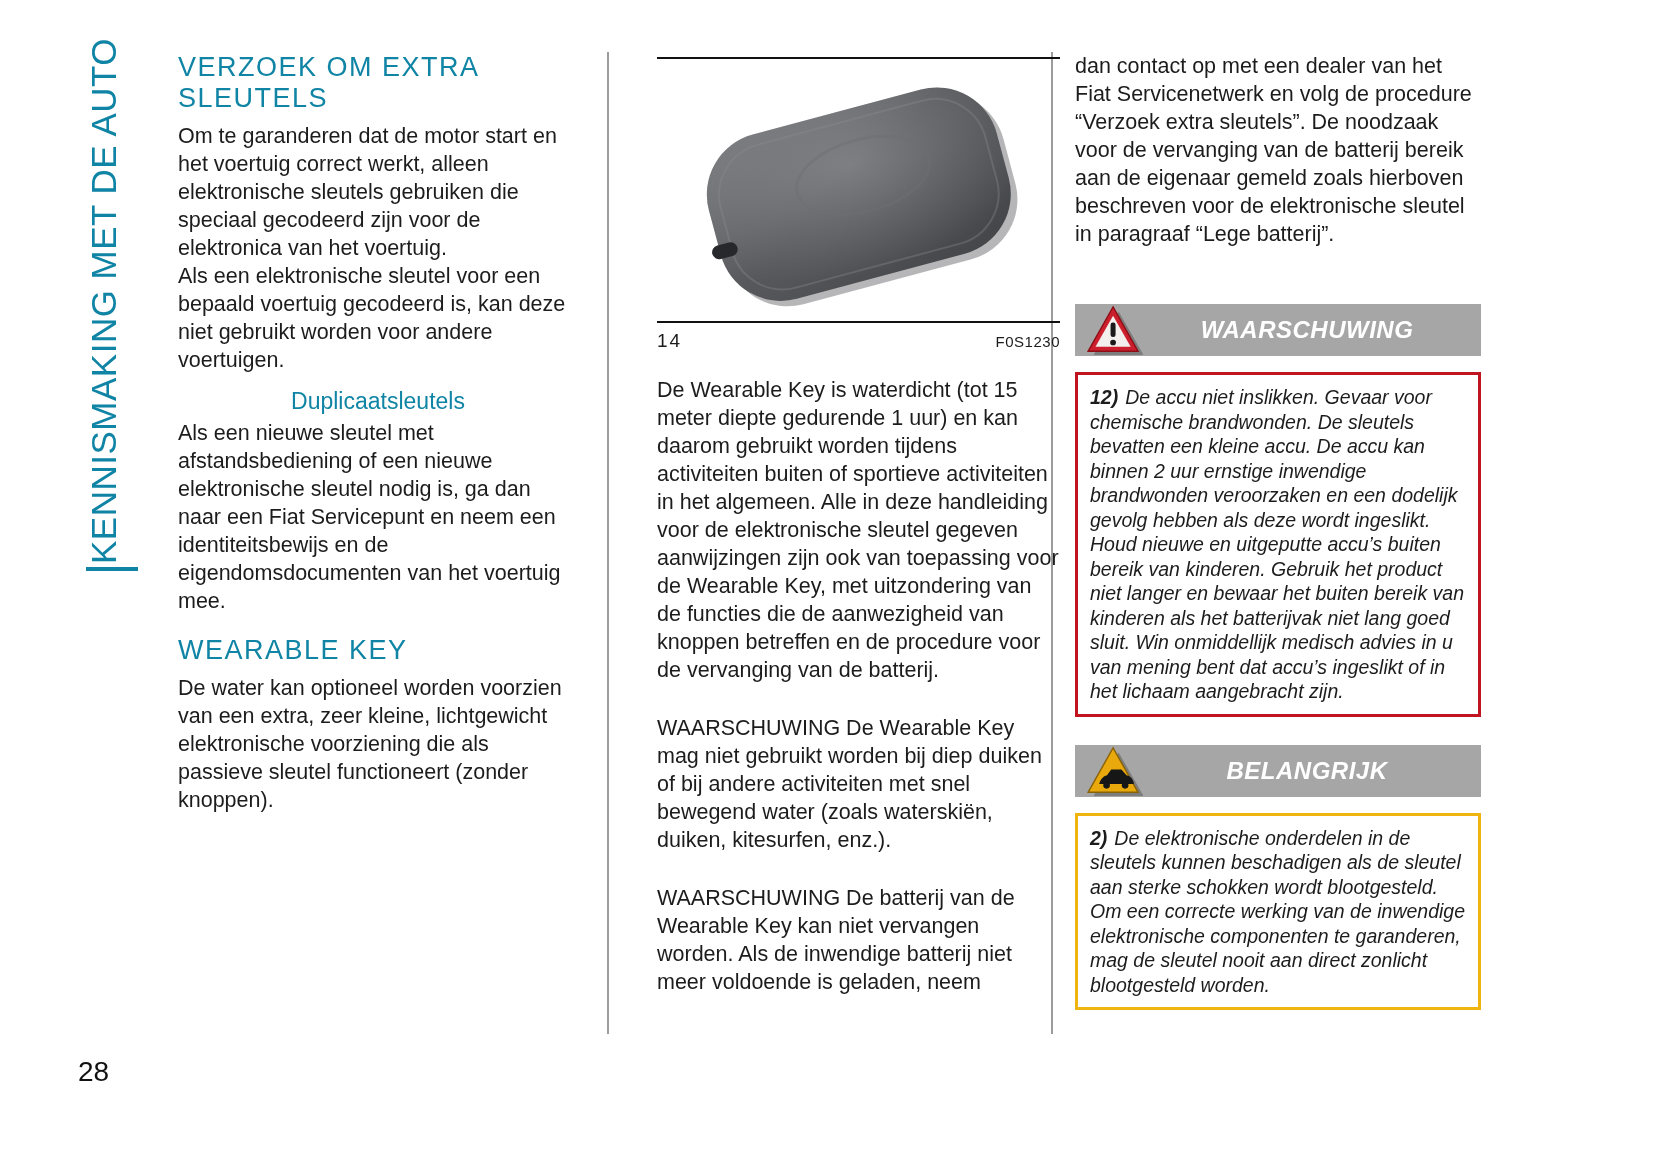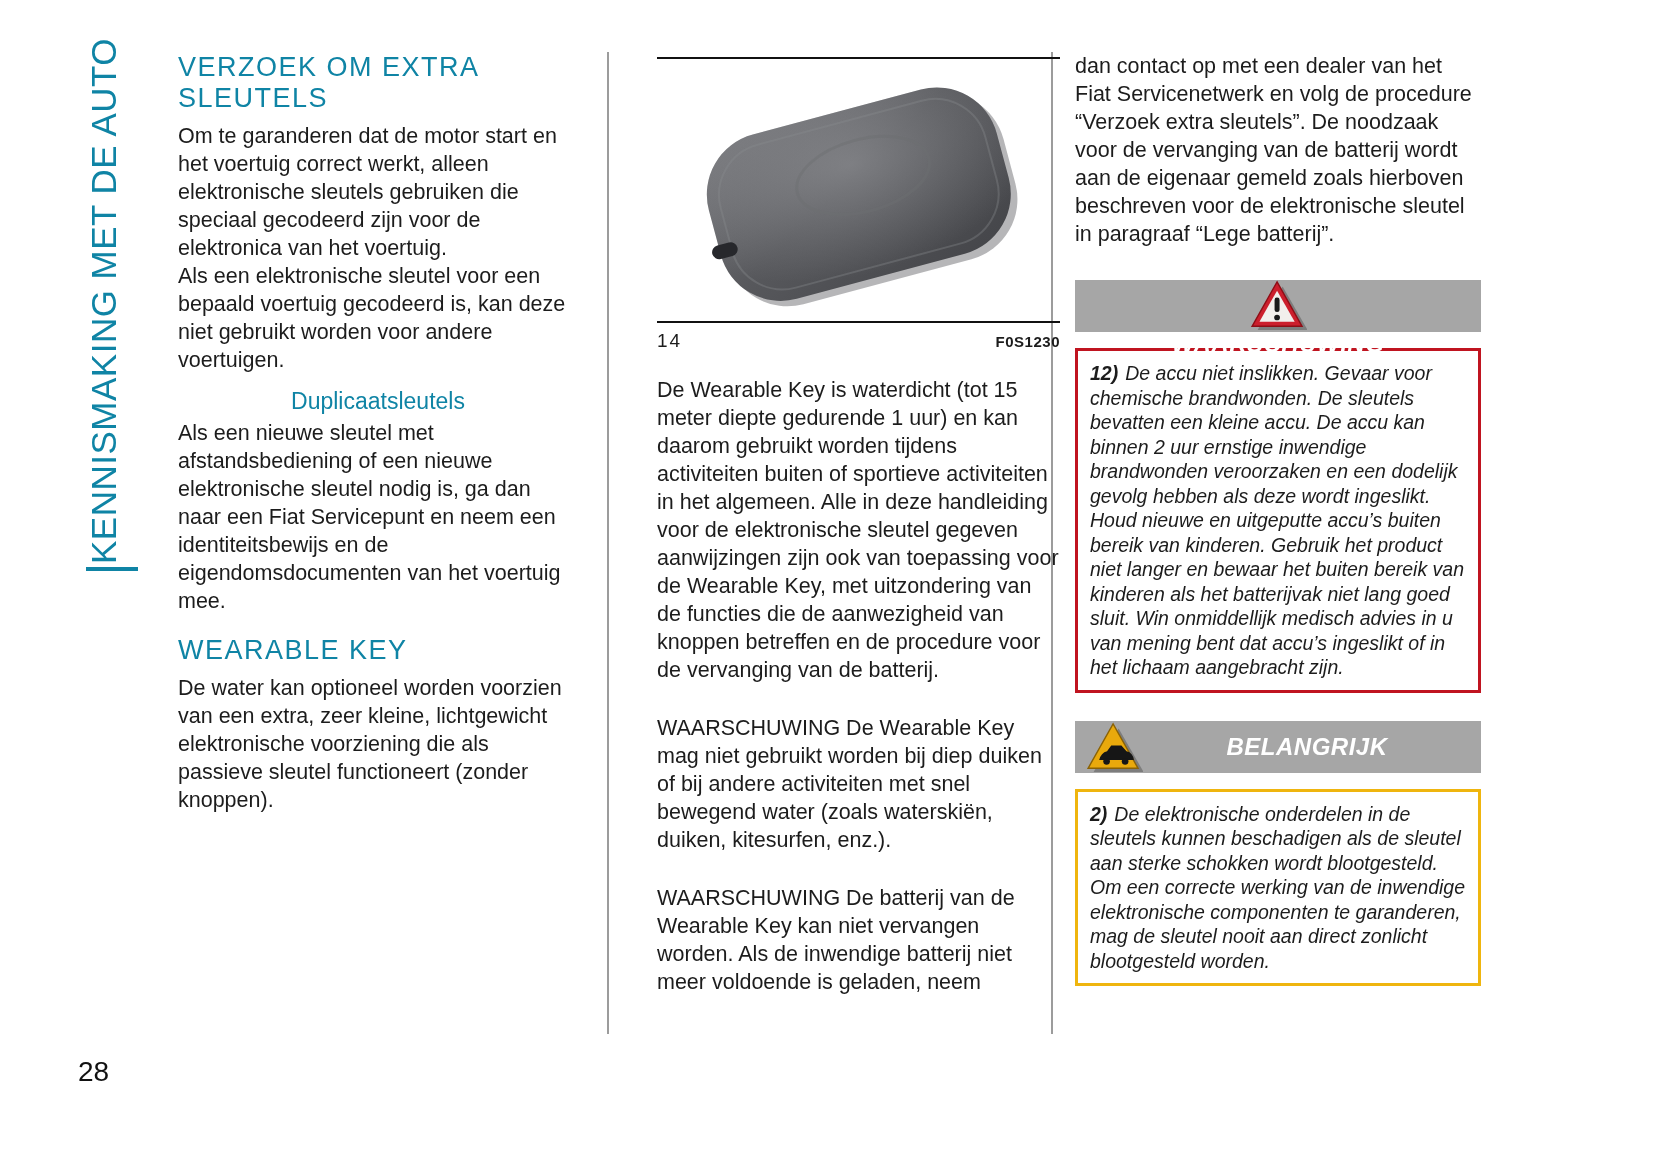--- a/index.html
+++ b/index.html
@@ -54,34 +54,34 @@
     margin-top:5px; height:266px; position:relative;
     border-top:2px solid #111; border-bottom:2px solid #111;
     overflow:hidden;
   }
   .figure svg { display:block; margin:0 auto; }
   .figure-caption {
     display:flex; justify-content:space-between; align-items:baseline;
     padding-top:7px;
   }
   .fig-num { font-size:19px; letter-spacing:2px; }
-  .fig-code { font-size:15px; font-weight:bold; letter-spacing:0.5px;padding-left:8px; }
+  .fig-code { font-size:15px; font-weight:normal; letter-spacing:0.5px;padding-left:8px; }
   .first-after-figure { margin-top:24px; }
 
   
   .alert-bar {
     height:52px; background:var(--header-gray);
     display:flex; align-items:center; padding:0 10px;
   }
   .alert-bar .label {
     flex:1; text-align:center; color:#ffffff;
     font-weight:bold; font-style:italic; font-size:24px; letter-spacing:0.5px;
   }
   .icon-triangle { width:58px; height:50px; flex:0 0 auto; }
-  .warning-bar { margin-top:32px;flex-direction:column; }
+  .warning-bar { margin-top:56px; }
   .important-bar { margin-top:28px; }
   .box { margin-top:16px; padding:10px 12px; background:#fff; }
   .red-box { border:3px solid var(--warning-red); }
   .yellow-box { border:3px solid var(--important-yellow); }
   .box-text { font-size:19.5px; line-height:24.5px; font-style:italic; }
   .box-num { font-weight:bold; margin-right:7px; }
 
   .page-number {
     position:absolute; left:78px; top:1056px;
     font-size:28px; font-weight:normal; color:#111;
@@ -135,21 +135,21 @@
     <div class="figure-caption">
       <span class="fig-num">14</span>
       <span class="fig-code">F0S1230</span>
     </div>
     <p class="body first-after-figure">De Wearable Key is waterdicht (tot 15 meter diepte gedurende 1 uur) en kan daarom gebruikt worden tijdens activiteiten buiten of sportieve activiteiten in het algemeen. Alle in deze handleiding voor de elektronische sleutel gegeven aanwijzingen zijn ook van toepassing voor de Wearable Key, met uitzondering van de functies die de aanwezigheid van knoppen betreffen en de procedure voor de vervanging van de batterij.</p>
     <p class="body para-gap">WAARSCHUWING De Wearable Key mag niet gebruikt worden bij diep duiken of bij andere activiteiten met snel bewegend water (zoals waterskiën, duiken, kitesurfen, enz.).</p>
     <p class="body para-gap">WAARSCHUWING De batterij van de Wearable Key kan niet vervangen worden. Als de inwendige batterij niet meer voldoende is geladen, neem</p>
   </div>
 
   <div class="col col3">
-    <p class="body">dan contact op met een dealer van het Fiat Servicenetwerk en volg de procedure “Verzoek extra sleutels”. De noodzaak voor de vervanging van de batterij wordt aan de eigenaar gemeld zoals hierboven beschreven voor de elektronische sleutel in paragraaf “Lege batterij”.</p>
+    <p class="body">dan contact op met een dealer van het Fiat Servicenetwerk en volg de procedure “Verzoek extra sleutels”. De noodzaak voor de vervanging van de batterij bereik aan de eigenaar gemeld zoals hierboven beschreven voor de elektronische sleutel in paragraaf “Lege batterij”.</p>
 
     <div class="alert-bar warning-bar">
       <svg class="icon-triangle" viewBox="0 0 62 54">
         <path d="M32 4 L59 51 L5 51 Z" fill="#7d7d7d" transform="translate(4,3)"></path>
         <path d="M30 2 L57 50 L3 50 Z" fill="#cc1f2d" stroke="#8e0e16" stroke-width="1.5"></path>
         <path d="M30 11.5 L49 45 L11 45 Z" fill="#f2efec"></path>
         <rect x="27.3" y="19" width="5.4" height="15.5" rx="2.5" fill="#1a1a1a"></rect>
         <circle cx="30" cy="40.5" r="3.1" fill="#1a1a1a"></circle>
       </svg>
       <span class="label">WAARSCHUWING</span>

